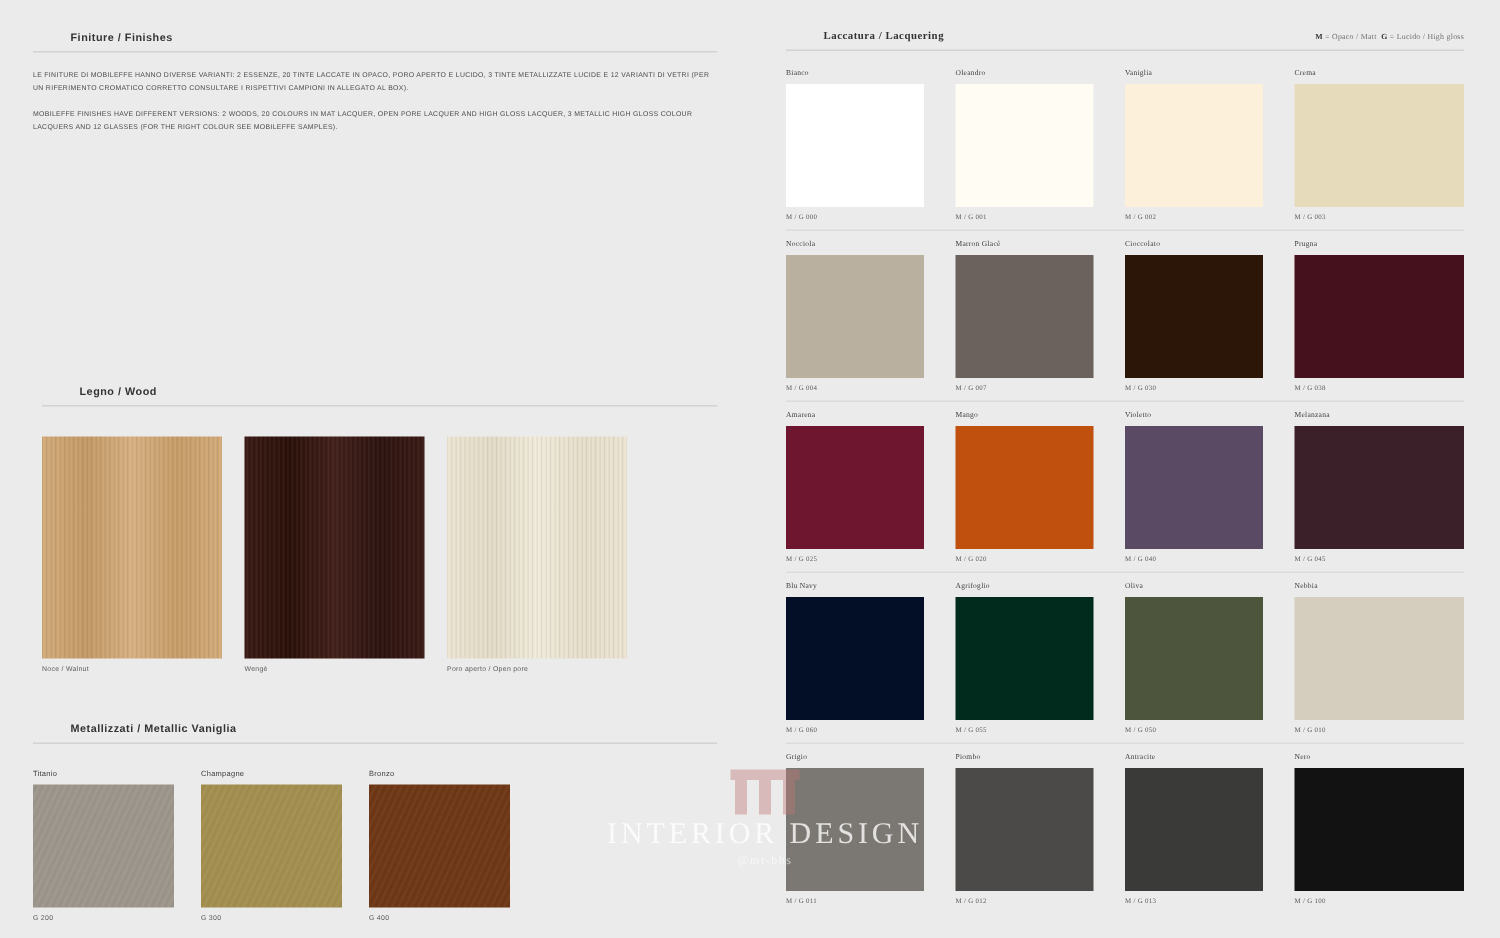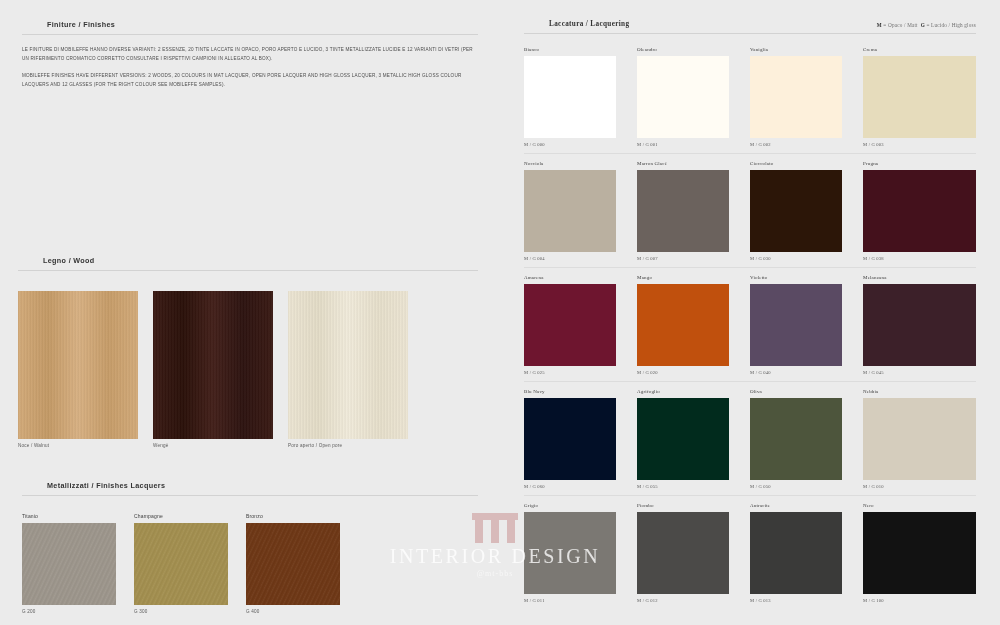--- a/index.html
+++ b/index.html
@@ -131,21 +131,21 @@
     width: 94px;
     margin-right: 18px;
   }
   .metal-grid .chip {
     height: 82px;
   }
 
   
   .watermark {
     position: absolute;
-    left: 388px;
+    left: 403px;
     top: 513px;
     width: 214px;
     height: 74px;
     pointer-events: none;
     z-index: 5;
     text-align: center;
   }
   .wm-logo {
     width: 46px;
     height: 30px;
@@ -225,21 +225,21 @@
     <div class="section" style="left:22px; right:22px; top:20px;">
       <div class="sec-head">
         <div class="sec-title">Finiture / Finishes</div>
       </div>
       <div class="intro">
         <p>LE FINITURE DI MOBILEFFE HANNO DIVERSE VARIANTI: 2 ESSENZE, 20 TINTE LACCATE IN OPACO, PORO APERTO E LUCIDO, 3 TINTE METALLIZZATE LUCIDE E 12 VARIANTI DI VETRI (PER UN RIFERIMENTO CROMATICO CORRETTO CONSULTARE I RISPETTIVI CAMPIONI IN ALLEGATO AL BOX).</p>
         <p>MOBILEFFE FINISHES HAVE DIFFERENT VERSIONS: 2 WOODS, 20 COLOURS IN MAT LACQUER, OPEN PORE LACQUER AND HIGH GLOSS LACQUER, 3 METALLIC HIGH GLOSS COLOUR LACQUERS AND 12 GLASSES (FOR THE RIGHT COLOUR SEE MOBILEFFE SAMPLES).</p>
       </div>
     </div>
 
-    <div class="section" style="left:18px; right:22px; top:256px;">
+    <div class="section" style="left:28px; right:22px; top:256px;">
       <div class="sec-head">
         <div class="sec-title">Legno / Wood</div>
       </div>
       <div class="grid wood-grid" style="margin-top:20px;">
 
         <div class="cell">
           <div class="chip wood-tex" style="background:linear-gradient(90deg,#d3ab7a,#c49a66,#d8b183,#c79d69,#d3ab7a);"></div>
           <div class="cell-code">Noce / Walnut</div>
         </div>
 
@@ -251,21 +251,21 @@
         <div class="cell">
           <div class="chip wood-tex" style="background:linear-gradient(90deg,#ece5d3,#e3dcc7,#f1ebdb,#e6dfcb,#ece5d3);"></div>
           <div class="cell-code">Poro aperto / Open pore</div>
         </div>
 
       </div>
     </div>
 
     <div class="section" style="left:22px; right:22px; top:481px;">
       <div class="sec-head">
-        <div class="sec-title">Metallizzati / Finishes Lacquers</div>
+        <div class="sec-title">Metallizzati / Metallic Vaniglia</div>
       </div>
       <div class="grid metal-grid" style="margin-top:17px;">
 
         <div class="cell">
           <div class="cell-name">Titanio</div>
           <div class="chip metal-tex" style="background:#9d968c;"></div>
           <div class="cell-code">G 200</div>
         </div>
 
         <div class="cell">

